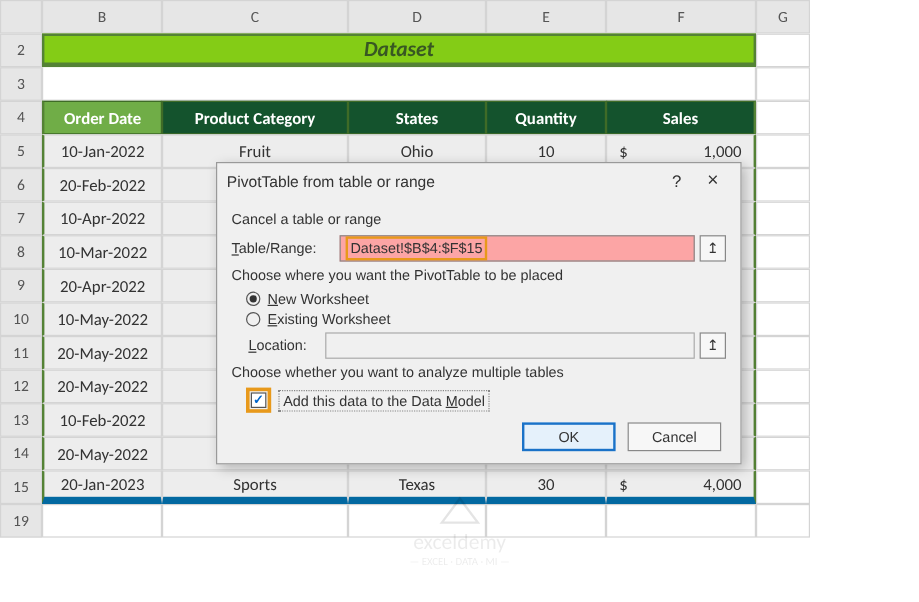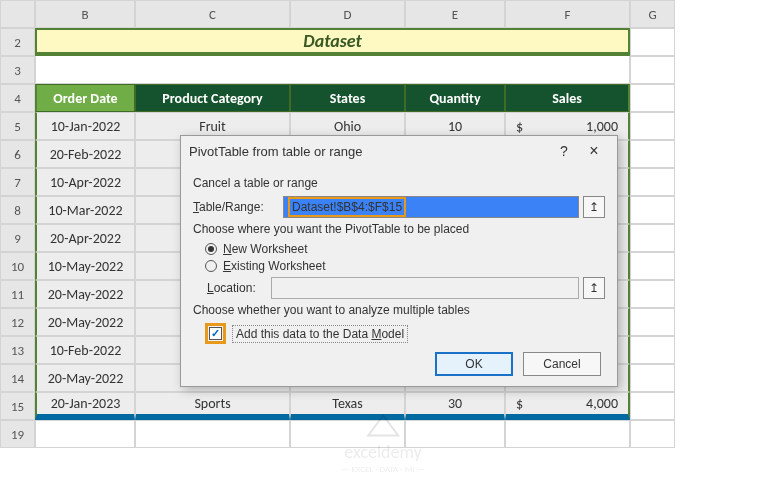--- a/index.html
+++ b/index.html
@@ -33,21 +33,21 @@
       display: flex;
       align-items: center;
       padding: 0 6px;
       background: #fff;
       font-size: 14px;
     }
     .title-row {
       grid-column: 2 / 7;
       border: 2px solid #548235;
       border-bottom: 4px solid #548235;
-      background: #fef9c3;
+      background: #84cc16;
       color: #385723;
       font-weight: bold;
       font-size: 18px;
       font-style: italic;
       justify-content: center;
     }
     .blank-row {
       grid-column: 2 / 7;
       border: 1px solid #d4d4d4;
       border-top: none;
@@ -89,21 +89,21 @@
     .dialog-title .t { flex: 1; }
     .dialog-title .help { width: 30px; text-align: center; font-size: 14px; }
     .dialog-title .close { width: 30px; text-align: center; font-size: 16px; }
     .dialog-body { padding: 6px 12px 10px 12px; }
     .section-label { margin: 4px 0 6px 0; }
     .trow { display: flex; align-items: center; margin: 4px 0; }
     .trow label { width: 90px; }
     .trow label.indent { width: 78px; padding-left: 14px; }
     .range-input {
       flex: 1;
-      background: #3b82f6;
+      background: #fca5a5;
       border: 1px solid #888;
       height: 22px;
       padding: 0 4px;
       display: flex;
       align-items: center;
       position: relative;
     }
     .range-input .value-box {
       border: 2px solid #e8991b;
       padding: 0 2px;

